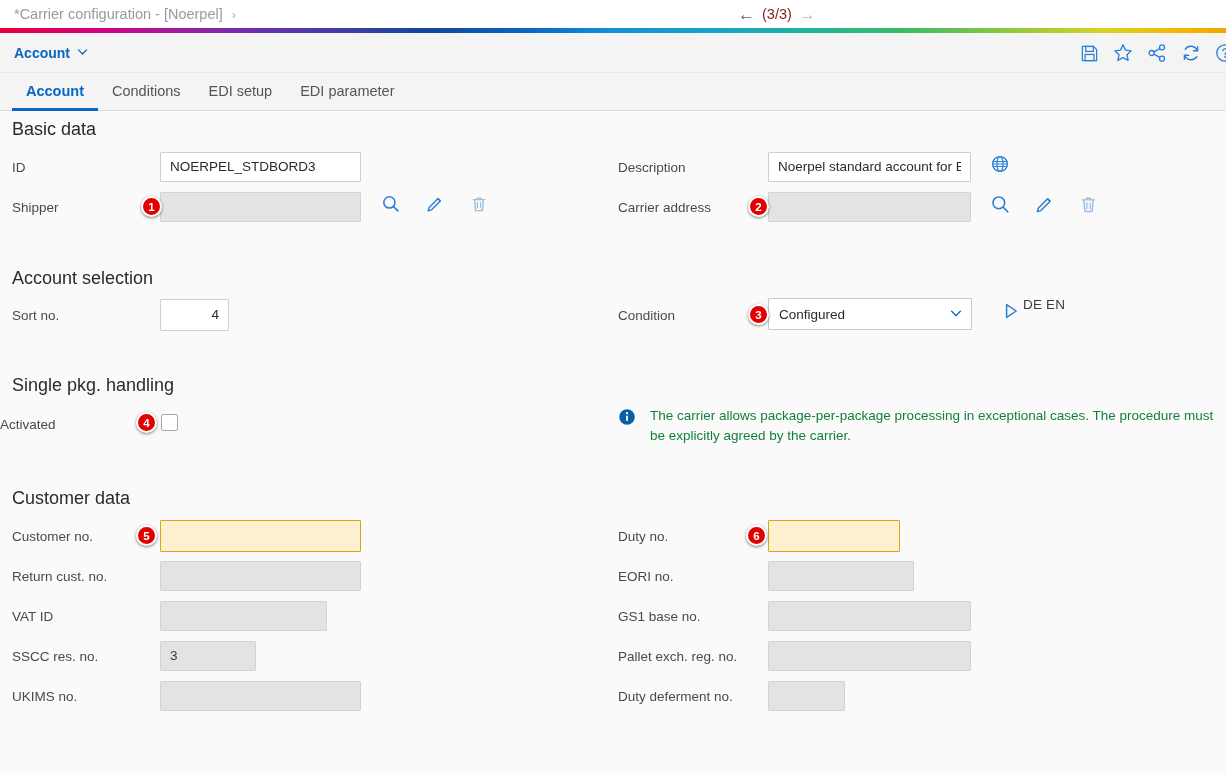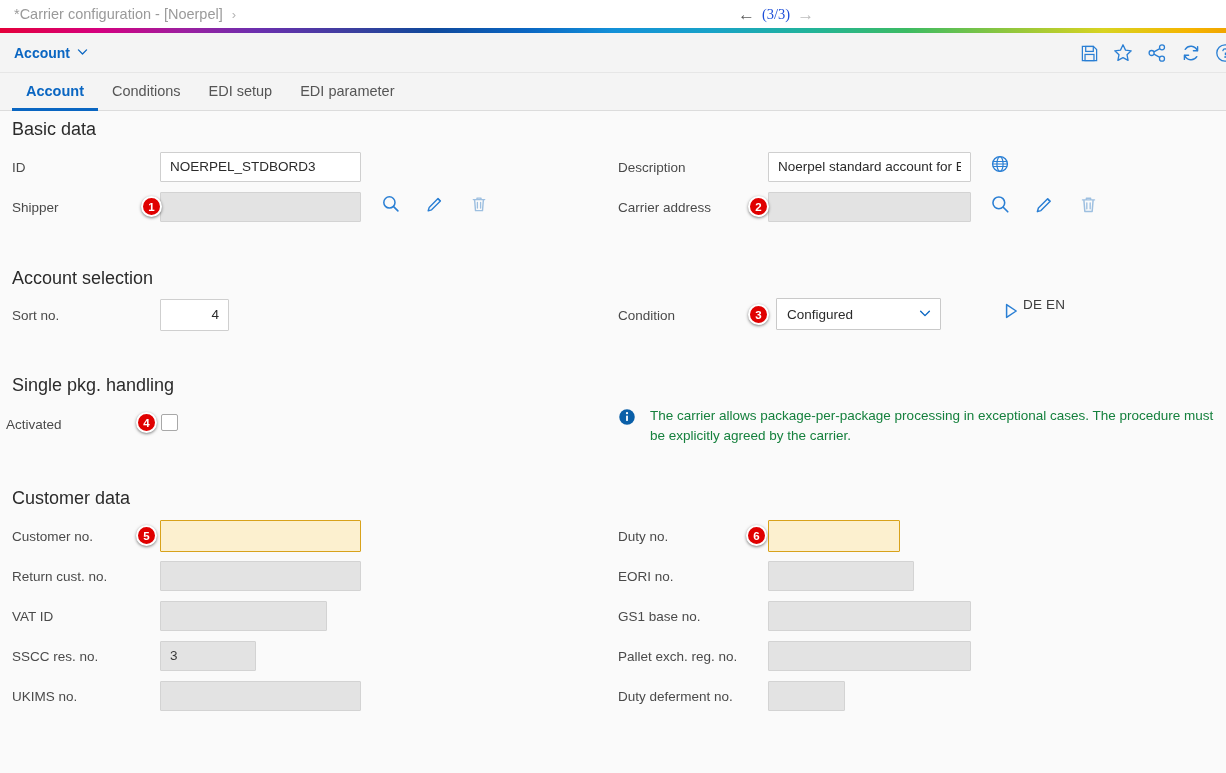--- a/index.html
+++ b/index.html
@@ -41,21 +41,21 @@
     position: absolute;
     left: 738px;
     top: 0;
     height: 28px;
     display: flex;
     align-items: center;
     gap: 7px;
   }
   .nav-arrow { font-size: 17px; line-height: 1; color: #5b5b5b; }
   .nav-arrow.disabled { color: #bdbdbd; }
-  .nav-count { font-size: 14.5px; color: #1d4ed8; font-family: Liberation Serif, serif; }
+  .nav-count { font-size: 14.5px; color: #7f1d1d; }
 
   
   .rainbow {
     height: 5px;
     width: 100%;
     background: linear-gradient(to right,
       #e4003a 0%,
       #d5007f 8%,
       #9c1fa0 15%,
       #6b2fae 21%,
@@ -407,38 +407,38 @@
   </div>
 
   <div class="section-title" style="top:157px">Account selection</div>
 
   <div class="row-label" style="left:12px; top:197px">Sort no.</div>
   <div class="fld white num" style="left:160px; top:188px; width:69px; height:32px; line-height:30px;">
     <span>4</span>
   </div>
 
   <div class="row-label" style="left:618px; top:197px">Condition</div>
-  <div class="sel" style="left:768px; top:187px; width:165px;margin-left:8px;">
+  <div class="sel" style="left:768px; top:187px; width:204px;">
     <span class="sel-val">Configured</span>
     <span>
       <svg width="14" height="14" viewBox="0 0 16 16">
           <path d="M3 6l5 5 5-5" fill="none" stroke="#0a66c2" stroke-width="1.6" stroke-linecap="round" stroke-linejoin="round"></path>
         </svg>
     </span>
   </div>
   <div class="badge" style="left:748px; top:193px">3</div>
   <div class="act" style="left:999px; top:188px">
     <svg width="20" height="20" viewBox="0 0 20 20">
         <path d="M5.6 3.6l9.6 6.4-9.6 6.4z" fill="none" stroke="#2a7fd4" stroke-width="1.5" stroke-linejoin="round"></path>
       </svg>
   </div>
 
   <div class="section-title" style="top:264px">Single pkg. handling</div>
 
-  <div class="row-label" style="left:6px; top:306px">Activated</div>
+  <div class="row-label" style="left:0; top:306px">Activated</div>
   <div class="cbx" style="left:161px; top:303px"></div>
   <div class="badge" style="left:136px; top:301px">4</div>
 
   <div class="info-wrap" style="left:618px; top:295px">
     <span class="info-ico">
       <svg width="18" height="18" viewBox="0 0 20 20">
           <circle cx="10" cy="10" r="8.6" fill="#0a5fa8"></circle>
           <rect x="9" y="8.3" width="2" height="6.2" rx="1" fill="#ffffff"></rect>
           <circle cx="10" cy="5.8" r="1.25" fill="#ffffff"></circle>
         </svg>

